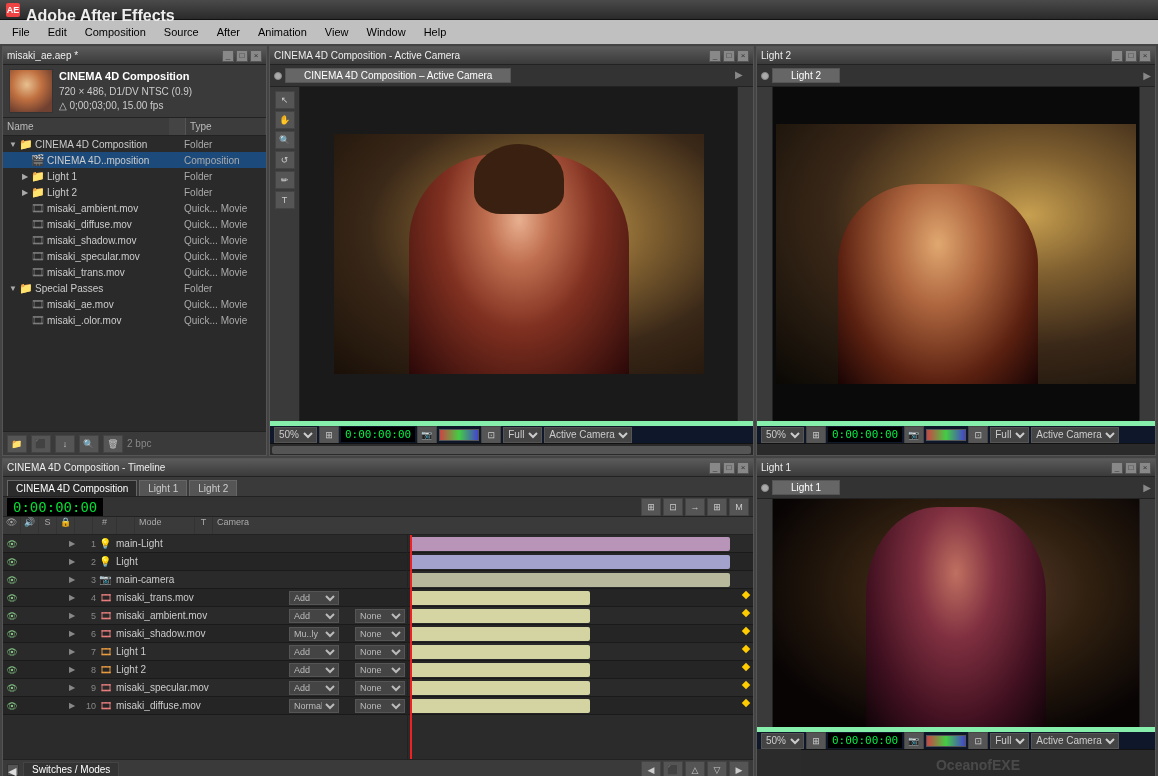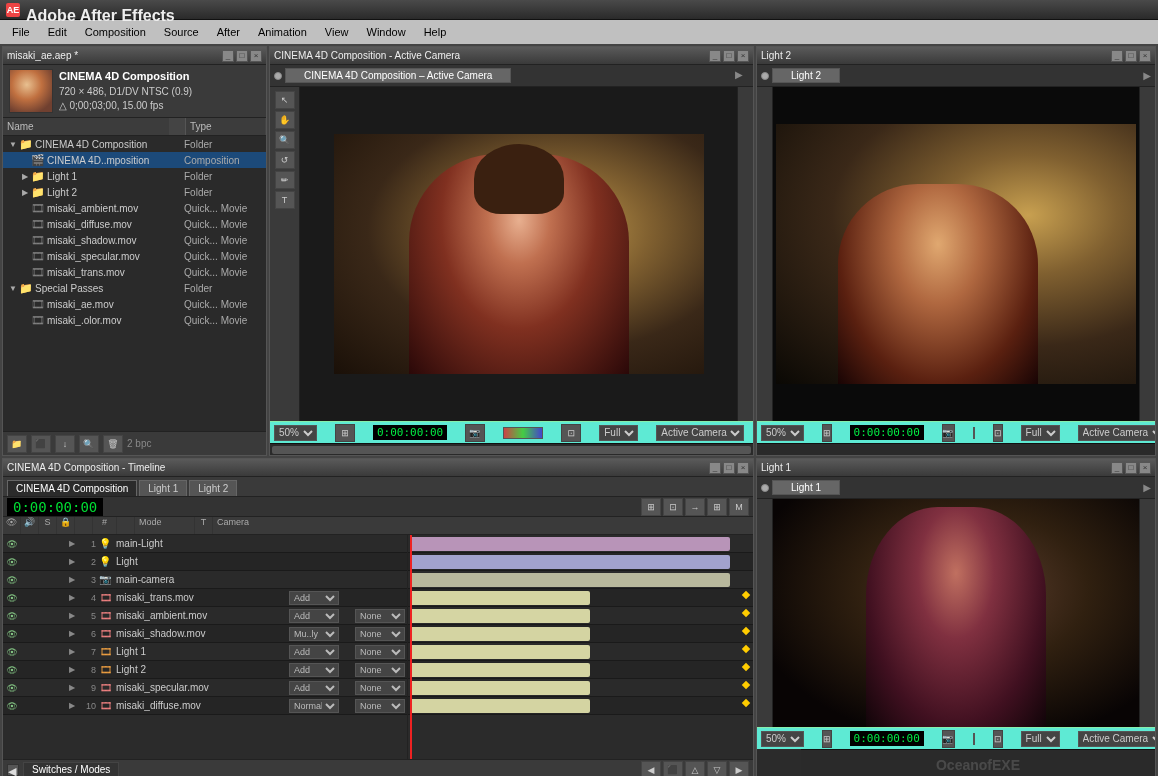--- a/index.html
+++ b/index.html
@@ -241,27 +241,27 @@
       background: #444;
       padding: 1px 18px;
       border: 1px solid #555;
       color: #bbb;
       cursor: pointer;
       font-size: 10px;
     }
     .viewer-toolbar .sub-tab.active { background: #666; color: #fff; }
 
     .viewer-statusbar {
-      background: #5eead4;
+      background: #0f172a;
       height: 22px;
       display: flex;
       align-items: center;
       padding: 0 4px;
-      gap: 18px;
-      border-top: 1px solid #86efac;
+      gap: 2px;
+      border-top: 5px solid #86efac;
       flex-shrink: 0;
       font-size: 10px;
     }
     .viewer-statusbar select {
       background: #444; color: #ccc; border: 1px solid #555; font-size: 10px; height: 16px;
     }
     .timecode { font-family: monospace; font-size: 11px; color: #00ee44; background: #000; padding: 1px 4px; }
 
     
     #light2-panel {

